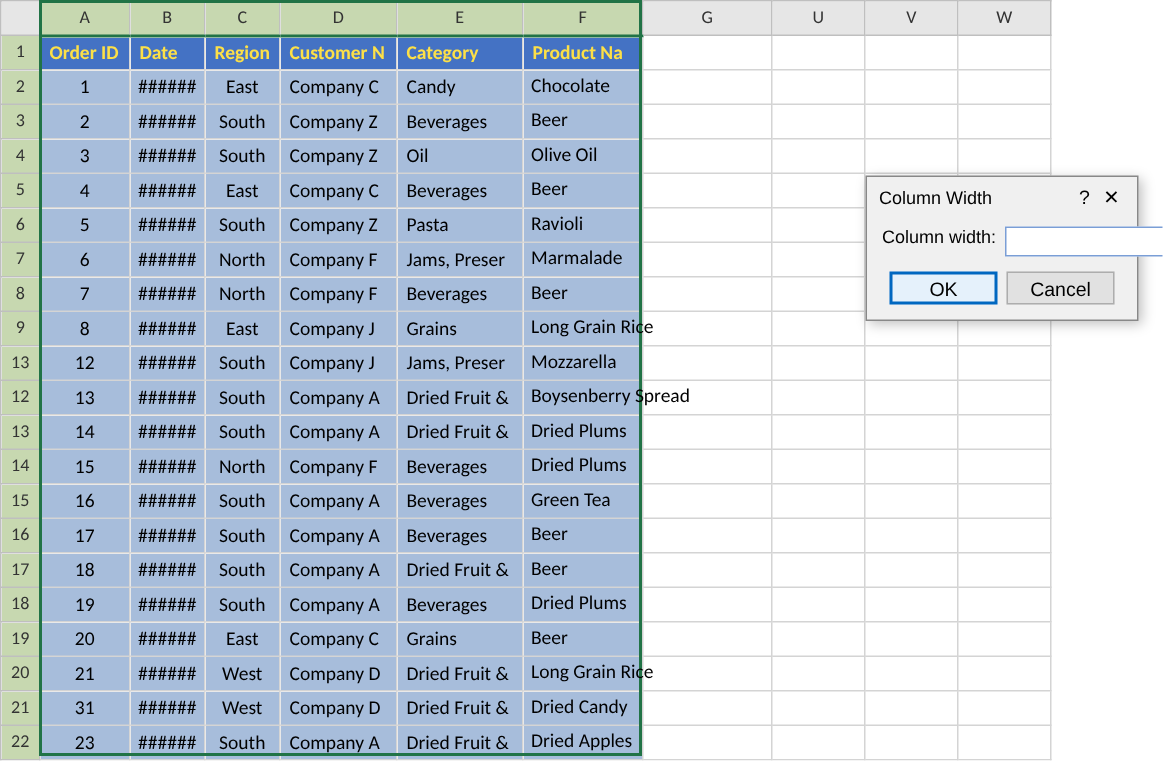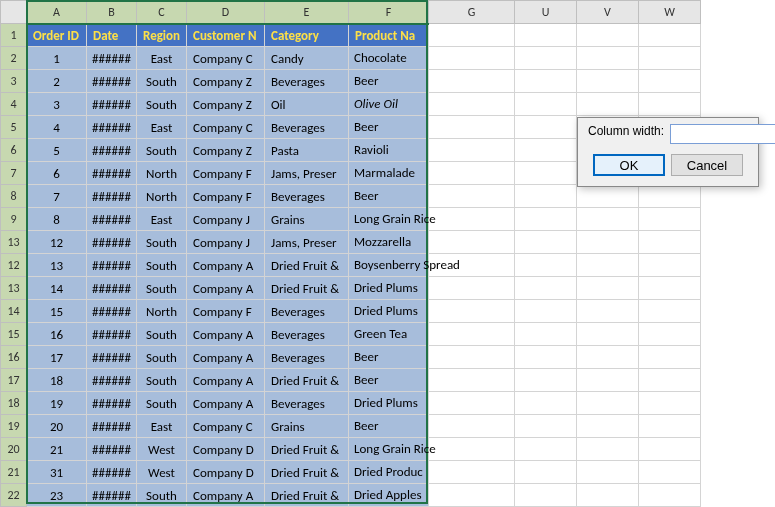--- a/index.html
+++ b/index.html
@@ -403,41 +403,46 @@
       <div class="cell cG"></div>
       <div class="cell cU"></div>
       <div class="cell cV"></div>
       <div class="cell cW"></div>
     </div>
   </div>
 <div class="selouter"></div>
 <div id="overflows">
     <div class="overflow" style="left: 354px; top: 47px;">Chocolate</div>
     <div class="overflow" style="left: 354px; top: 70px;">Beer</div>
-    <div class="overflow" style="left: 354px; top: 93px; font-style: italic;">Olive Oil</div>
+    <div class="overflow" style="left: 354px; top: 93px;">Olive Oil</div>
     <div class="overflow" style="left: 354px; top: 116px;">Beer</div>
     <div class="overflow" style="left: 354px; top: 139px;">Ravioli</div>
     <div class="overflow" style="left: 354px; top: 162px;">Marmalade</div>
     <div class="overflow" style="left: 354px; top: 185px;">Beer</div>
     <div class="overflow" style="left: 354px; top: 208px;">Long Grain Rice</div>
     <div class="overflow" style="left: 354px; top: 231px;">Mozzarella</div>
     <div class="overflow" style="left: 354px; top: 254px;">Boysenberry Spread</div>
     <div class="overflow" style="left: 354px; top: 277px;">Dried Plums</div>
     <div class="overflow" style="left: 354px; top: 300px;">Dried Plums</div>
     <div class="overflow" style="left: 354px; top: 323px;">Green Tea</div>
     <div class="overflow" style="left: 354px; top: 346px;">Beer</div>
     <div class="overflow" style="left: 354px; top: 369px;">Beer</div>
     <div class="overflow" style="left: 354px; top: 392px;">Dried Plums</div>
     <div class="overflow" style="left: 354px; top: 415px;">Beer</div>
     <div class="overflow" style="left: 354px; top: 438px;">Long Grain Rice</div>
-    <div class="overflow" style="left: 354px; top: 461px;">Dried Produc</div>
+    <div class="overflow" style="left: 354px; top: 461px;">Dried Candy</div>
     <div class="overflow" style="left: 354px; top: 484px;">Dried Apples</div>
   </div>
 
 <div class="dialog">
+  <div class="dlg-title">
+    <span class="t">Column Width</span>
+    <span class="q">?</span>
+    <span class="x">✕</span>
+  </div>
   <div class="dlg-body">
     <div class="dlg-row">
       <label>Column width:</label>
       <input type="text" value="" style="">
     </div>
     <div class="dlg-btns">
       <button class="def">OK</button>
       <button>Cancel</button>
     </div>
   </div>

